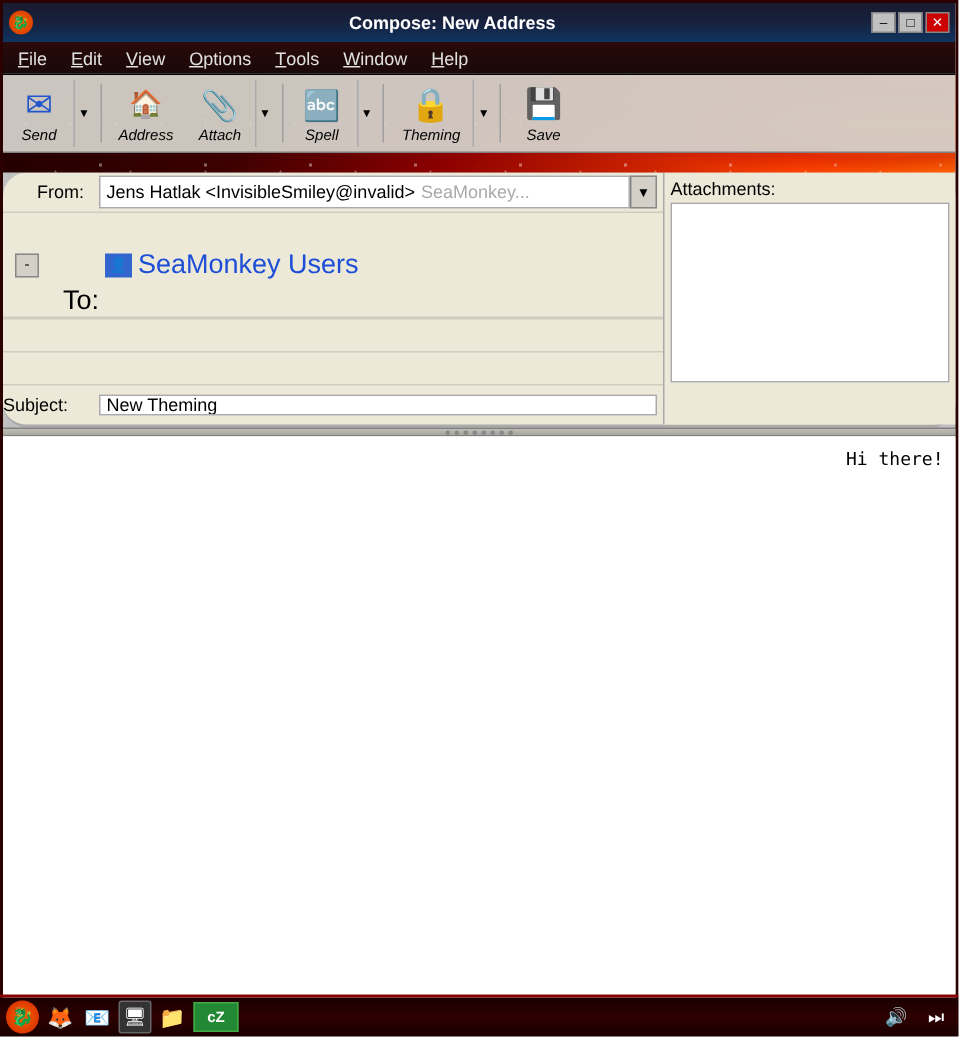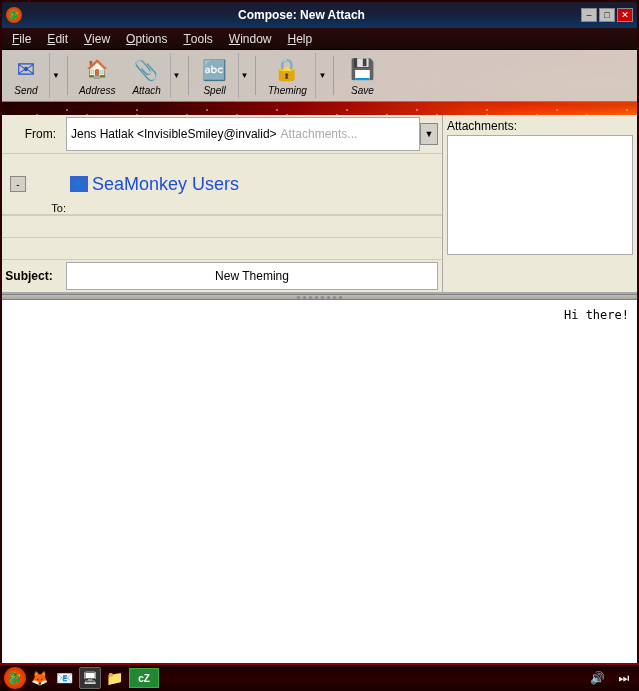--- a/index.html
+++ b/index.html
@@ -188,21 +188,21 @@
       margin: 2px 4px;
     }
     .from-input {
       flex: 1;
       border: 1px solid #aaa;
       background: white;
       padding: 2px 4px;
       font-size: 12px;
       display: flex;
       align-items: center;
-      height: 34px;
+      height: 22px;
       position: relative;
     }
     .from-name {
       font-size: 12px;
     }
     .from-ghost {
       color: #aaa;
       font-size: 12px;
       margin-left: 4px;
     }
@@ -222,21 +222,21 @@
       align-items: center;
       justify-content: center;
       cursor: pointer;
       margin-left: 8px;
       flex-shrink: 0;
     }
     .to-label {
       width: 44px;
       text-align: right;
       padding-right: 4px;
-      font-size: 11px;
+      font-size: 18px;
       flex-shrink: 0;
       margin-top: 48px;
     }
     .to-address-icon {
       width: 18px;
       height: 16px;
       background: #3366cc;
       color: white;
       font-size: 9px;
       display: flex;
@@ -257,35 +257,33 @@
       min-height: 22px;
       border-bottom: 1px solid #d0ccc0;
     }
     .subject-row {
       display: flex;
       align-items: center;
       min-height: 26px;
     }
     .subject-label {
       width: 60px;
-      text-align: center;
+      text-align: left;
       padding-right: 6px;
       font-size: 12px;
       flex-shrink: 0;
-      font-weight: bold;
     }
     .subject-input {
       flex: 1;
       margin: 2px 4px;
       border: 1px solid #aaa;
       background: white;
       padding: 2px 4px;
       font-size: 12px;
-      height: 28px;
-      text-align: center;
+      height: 14px;
     }
     .attachments-panel {
       width: 195px;
       border-left: 1px solid #aaa;
       padding: 4px;
       background: #ece9d8;
     }
     .attachments-label {
       font-size: 12px;
       font-weight: normal;
@@ -396,35 +394,36 @@
       display: flex;
       flex-direction: column;
       border: 2px solid #2a0000;
       overflow: hidden;
     }
 
     .form-and-attach {
       display: flex;
       background: #ece9d8;
       border-bottom: 2px solid #aaa;
+      border-radius: 16px;
     }
     .form-fields {
       flex: 1;
     }
   </style>
 </head>
 <body>
 
 <div class="window-frame">
 
   <div class="title-bar">
     <div class="title-bar-left">
       <div class="window-icon">🐉</div>
     </div>
-    <div class="title-text">Compose: New Attach</div>
+    <div class="title-text">Compose: New Address</div>
     <div class="title-controls">
       <div class="title-btn">–</div>
       <div class="title-btn">□</div>
       <div class="title-btn" style="background:#cc0000;color:white;">✕</div>
     </div>
   </div>
 
   <div class="menu-bar">
     <div class="menu-item"><span>F</span>ile</div>
     <div class="menu-item"><span>E</span>dit</div>
@@ -493,21 +492,21 @@
   </div>
 
   <div class="form-and-attach">
     <div class="form-fields">
 
       <div class="form-row">
         <div class="form-label">From:</div>
         <div class="form-input-wrap">
           <div class="from-input">
             <span class="from-name">Jens Hatlak &lt;InvisibleSmiley@invalid&gt;</span>
-            <span class="from-ghost">Attachments...</span>
+            <span class="from-ghost">SeaMonkey...</span>
           </div>
           <div style="width:18px;height:22px;background:#d4d0c8;border:1px solid #888;display:flex;align-items:center;justify-content:center;cursor:pointer;font-size:9px;">▼</div>
         </div>
       </div>
 
       <div class="to-row">
         <div class="to-collapse-btn">-</div>
         <div class="to-label">To:</div>
         <div class="to-address-icon" style="font-size:10px;color:white;background:#3366cc;width:18px;height:16px;display:flex;align-items:center;justify-content:center;">👤</div>
         <span class="to-value">SeaMonkey Users</span>

